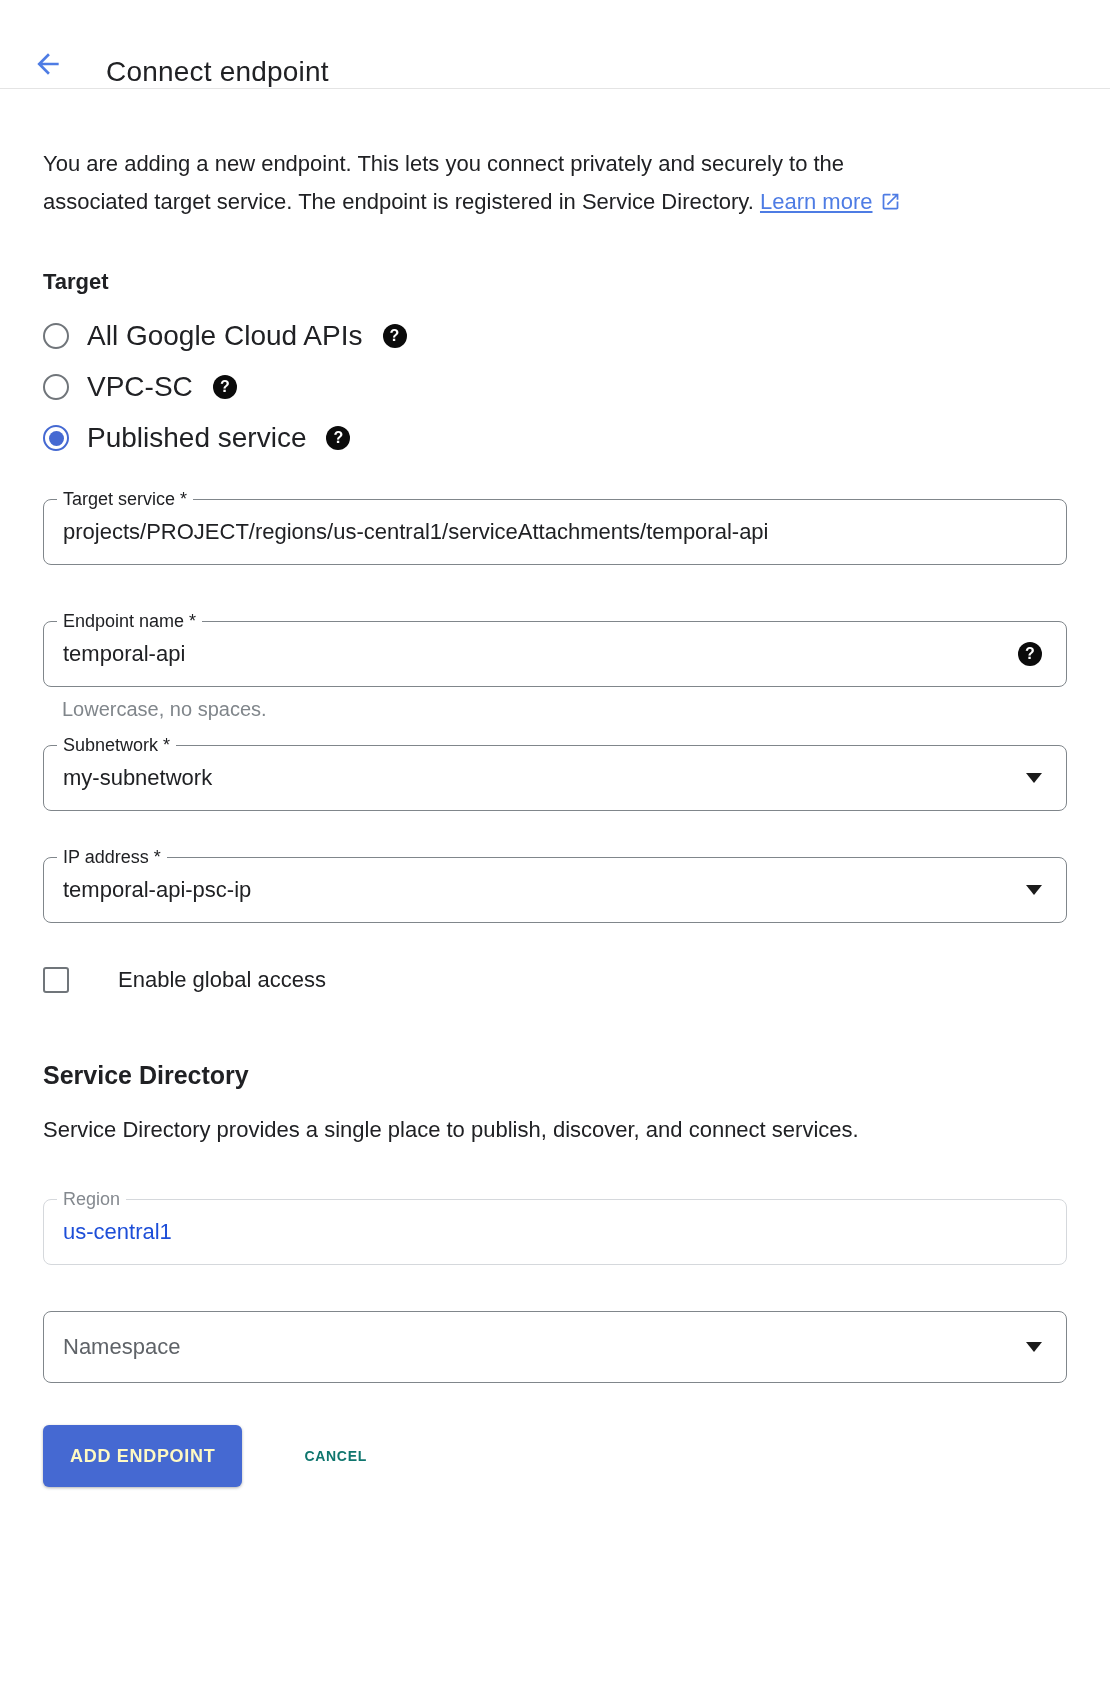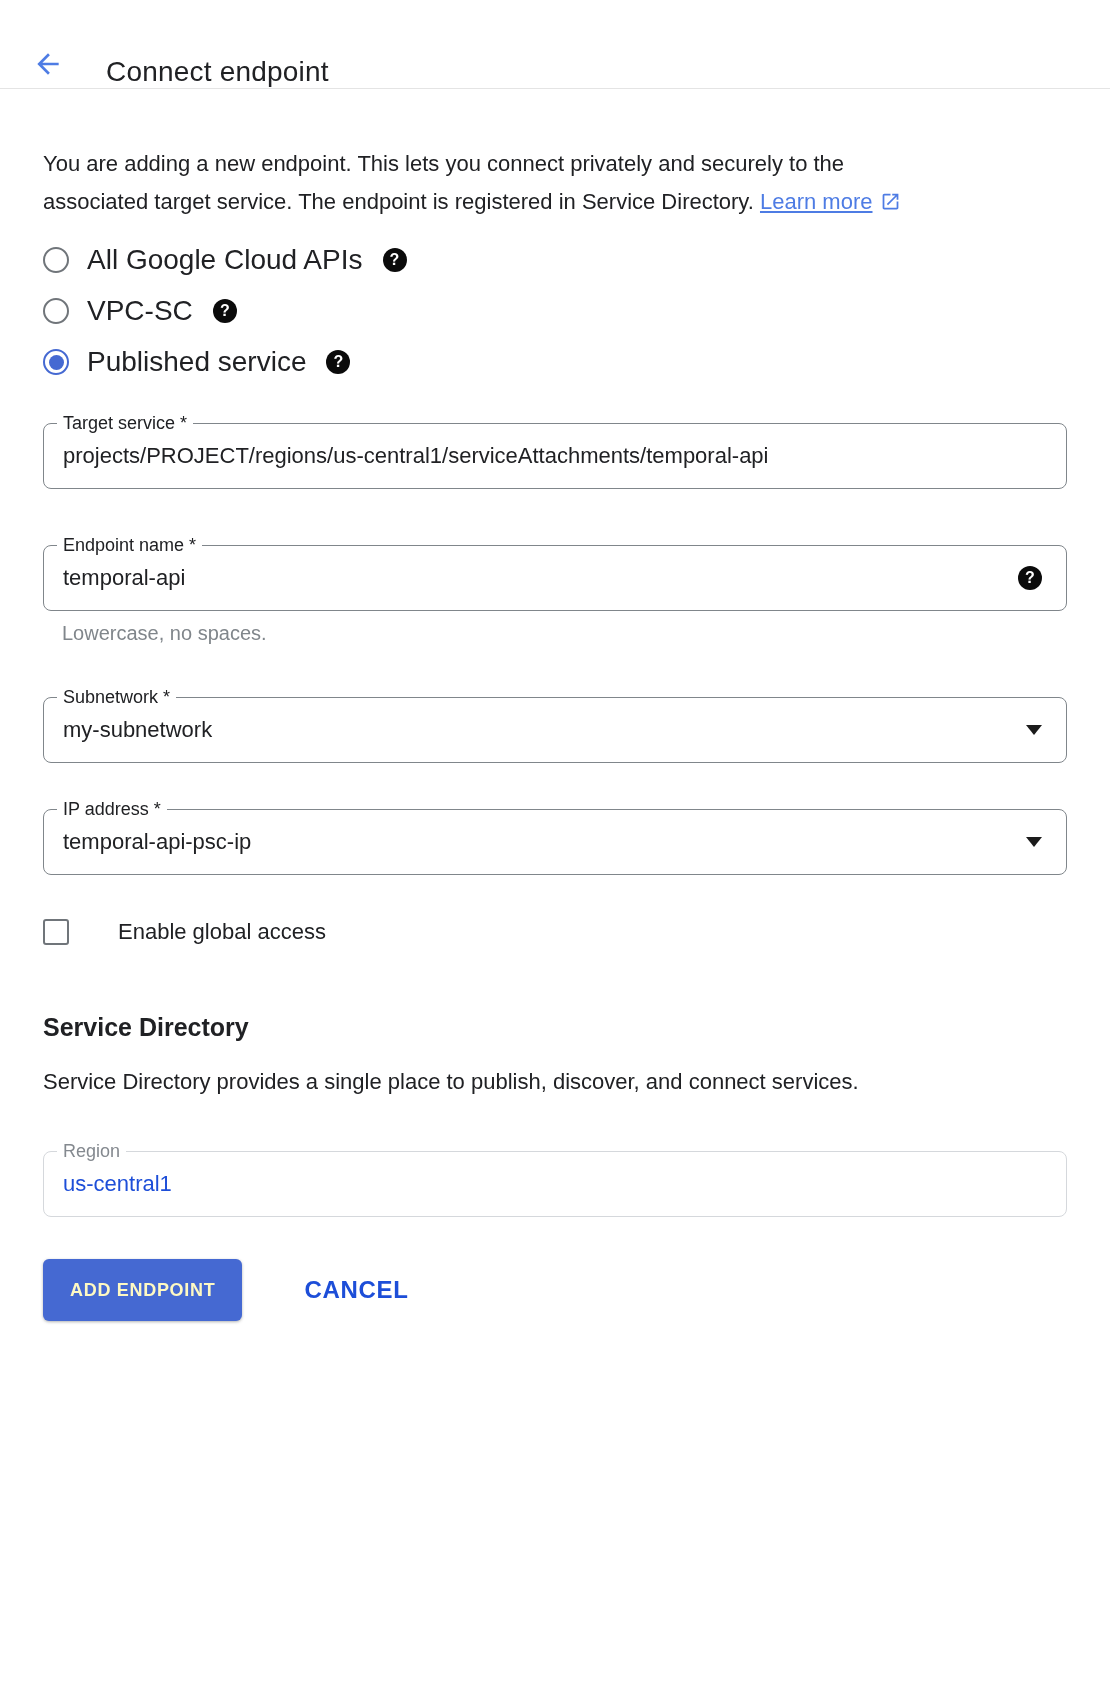--- a/index.html
+++ b/index.html
@@ -64,21 +64,21 @@
   .value { font-size: 22px; color: #202124; }
   .placeholder { font-size: 22px; color: #5f6368; }
   .caret {
     margin-left: auto; width: 0; height: 0;
     border-left: 8px solid transparent; border-right: 8px solid transparent;
     border-top: 10px solid #1b1b1b; flex: 0 0 auto;
   }
   .field .help-icon { margin-left: auto; }
   .helper { margin: 10px 0 0 19px; font-size: 20px; line-height: 24px; color: #80868b; }
 
-  .mt46 { margin-top: 46px; } .mt52 { margin-top: 52px; }
+  .mt46 { margin-top: 46px; } .mt52 { margin-top: 24px; }
   .mt54 { margin-top: 54px; } .mt56 { margin-top: 56px; }
 
   .field.disabled { border-color: #d5d8dc; cursor: default; }
   .field.disabled .notch-label { color: #84898f; }
   .field.disabled .value { color: #1d4ed8; }
   .field.select { cursor: pointer; }
   .field.namespace { height: 72px; margin-top: 46px; }
 
   
   .checkbox-row { margin-top: 42px; display: flex; align-items: center; height: 30px; cursor: pointer; gap: 31px; }
@@ -91,22 +91,22 @@
 
   
   .actions { margin-top: 42px; display: flex; align-items: center; }
   .primary-btn {
     height: 62px; padding: 0 27px; border: none; border-radius: 6px;
     background: var(--accent); color: #fef9c3; font-family: inherit;
     font-size: 18px; font-weight: bold; letter-spacing: 0.7px; cursor: pointer;
     box-shadow: 0 1px 3px rgba(60,64,67,0.4);
   }
   .cancel-btn {
-    margin-left: 62px; border: none; background: none; color: #1d4ed8; font-family: inherit;
-    font-size: 24px; font-weight: bold; letter-spacing: 0.7px; cursor: pointer; padding: 0;
+    margin-left: 62px; border: none; background: none; color: #0f766e; font-family: inherit;
+    font-size: 14px; font-weight: bold; letter-spacing: 0.7px; cursor: pointer; padding: 0;
   }
 </style>
 </head>
 <body>
 
 <header class="page-header">
   <button class="back-btn">
     <svg viewBox="0 0 24 24">
       <path d="M20 11H7.8l5.6-5.6L12 4l-8 8 8 8 1.4-1.4L7.8 13H20v-2z" fill="#4e7ce4"></path>
     </svg>
@@ -116,20 +116,21 @@
 
 <main>
 
   <p class="intro"><span>You are adding a new endpoint. This lets you connect privately and securely to the associated target service. The endpoint is registered in Service Directory.</span>
     <a class="learn-more"><span>Learn more</span><svg class="ext-icon" viewBox="0 0 24 24">
           <path d="M19 19H5V5h7V3H5c-1.11 0-2 .9-2 2v14c0 1.1.89 2 2 2h14c1.1 0 2-.9 2-2v-7h-2v7zM14 3v2h3.59l-9.83 9.83 1.41 1.41L19 6.41V10h2V3h-7z" fill="#4e7ce4"></path>
         </svg></a>
   </p>
 
   <div>
+    <div class="section-label">Target</div>
 
     <label class="radio-row first">
       <span class="radio"></span>
       <span class="radio-label">All Google Cloud APIs</span>
       <span class="help-icon">?</span>
     </label>
 
     <label class="radio-row">
       <span class="radio"></span>
       <span class="radio-label">VPC-SC</span>
@@ -174,19 +175,23 @@
   </label>
 
   <h2 class="sd-heading">Service Directory</h2>
   <p class="sd-desc">Service Directory provides a single place to publish, discover, and connect services.</p>
 
   <div class="field disabled mt54">
     <span class="notch-label">Region</span>
     <span class="value">us-central1</span>
   </div>
 
+  <div class="field select namespace">
+    <span class="placeholder">Namespace</span>
+    <span class="caret"></span>
+  </div>
 
   <div class="actions">
     <button class="primary-btn">ADD ENDPOINT</button>
     <button class="cancel-btn">CANCEL</button>
   </div>
 
 </main>
 
 </body></html>

